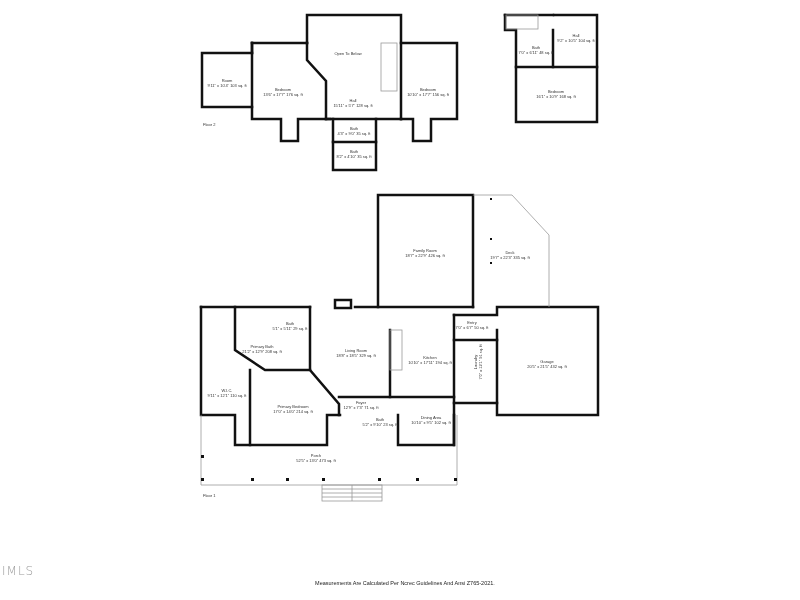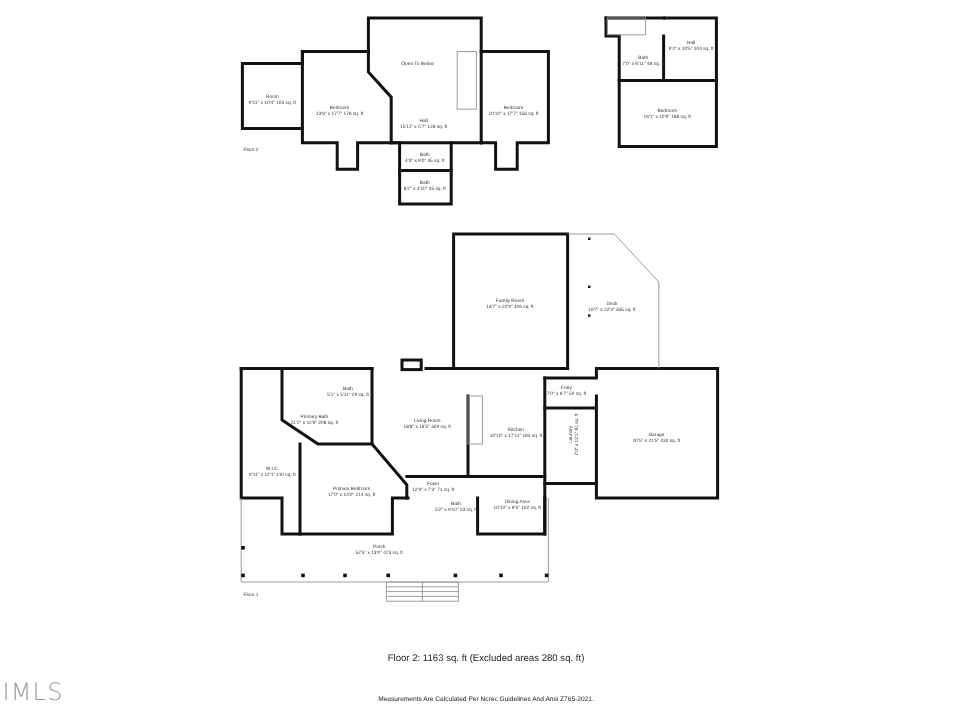--- a/index.html
+++ b/index.html
@@ -6,21 +6,21 @@
   body { width:800px; height:600px; position:relative; overflow:hidden; font-family:"Liberation Sans", sans-serif; color:#222; }
   .plan { position:absolute; left:0; top:0; }
   .room-label { position:absolute; font-size:4px; line-height:5px; text-align:center; color:#333; white-space:nowrap; transform:translate(-50%,-50%); }
   .room-label .nm { display:block; }
   .room-label .dm { display:block; }
   .floor-tag { position:absolute; font-size:4px; color:#333; }
   .summary { position:absolute; left:300px; top:544px; width:210px; text-align:center; color:#111; }
   .summary .total { font-weight:bold; font-size:8.5px; line-height:10px; }
   .summary .fl { font-size:8px; line-height:9.5px; color:#222; }
   .note { position:absolute; left:290px; top:580px; width:230px; text-align:center; font-size:5.5px; color:#222; }
-  .mls { position:absolute; left:2px; top:564px; font-size:20px; color:#9a9a9a; letter-spacing:1px; font-family:"DejaVu Sans", sans-serif; font-weight:300; }
+  .mls { position:absolute; left:2px; top:564px; font-size:12px; color:#9a9a9a; letter-spacing:1px; font-family:"DejaVu Sans", sans-serif; font-weight:300; }
 </style>
 </head>
 <body>
 
 <svg class="plan" width="800" height="600" viewBox="0 0 800 600" xmlns="http://www.w3.org/2000/svg">
   <g fill="none" stroke="#111" stroke-width="2.5" stroke-linecap="square">
 
     <g>
 
       <polyline points="252,53 202,53 202,107 252,107"></polyline>
@@ -199,16 +199,15 @@
     <span class="nm">Dining Area</span>
     <span class="dm">10'10" x 9'5" 102 sq. ft</span>
   </div>
 <div class="room-label" style="left:316px;top:458px;">
     <span class="nm">Porch</span>
     <span class="dm">52'5" x 13'0" 473 sq. ft</span>
   </div>
 <div class="floor-tag" style="left:203px;top:493px;">Floor 1</div>
 
 <div class="summary">
-  <div class="fl">Floor 2: 1163 sq. ft (Excluded areas 280 sq. ft)</div>
 </div>
 <div class="note">Measurements Are Calculated Per Ncrec Guidelines And Ansi Z765-2021.</div>
 <div class="mls">IMLS</div>
 
 </body></html>

